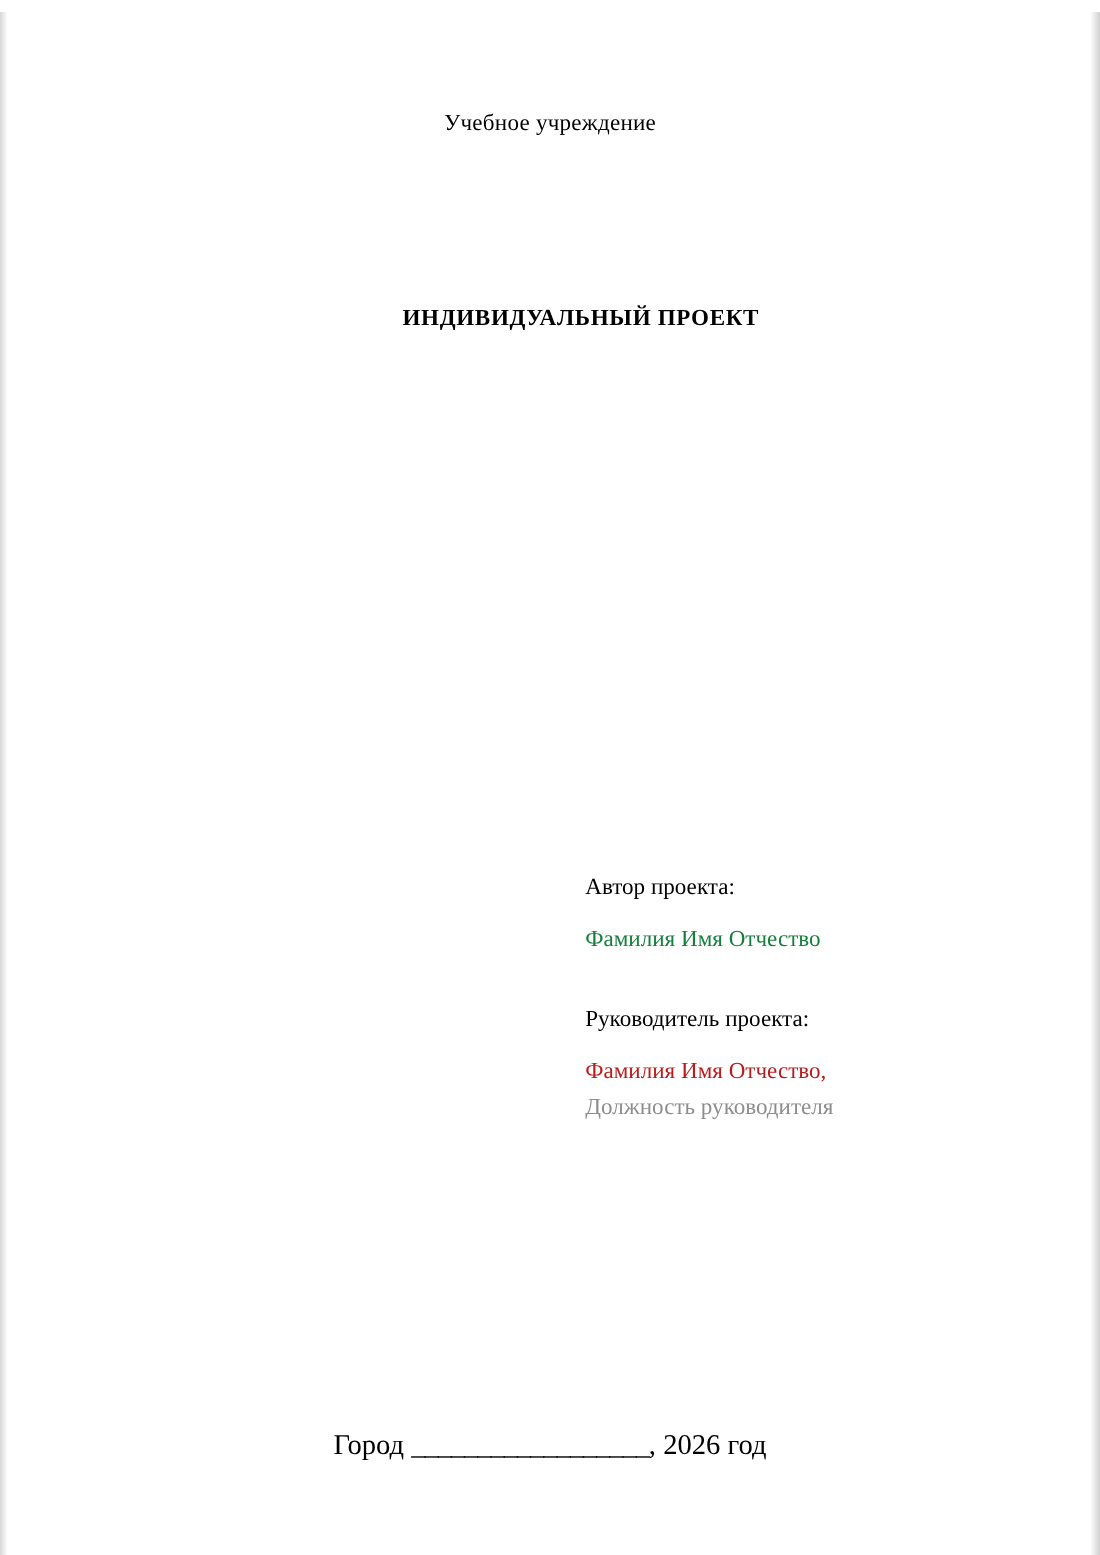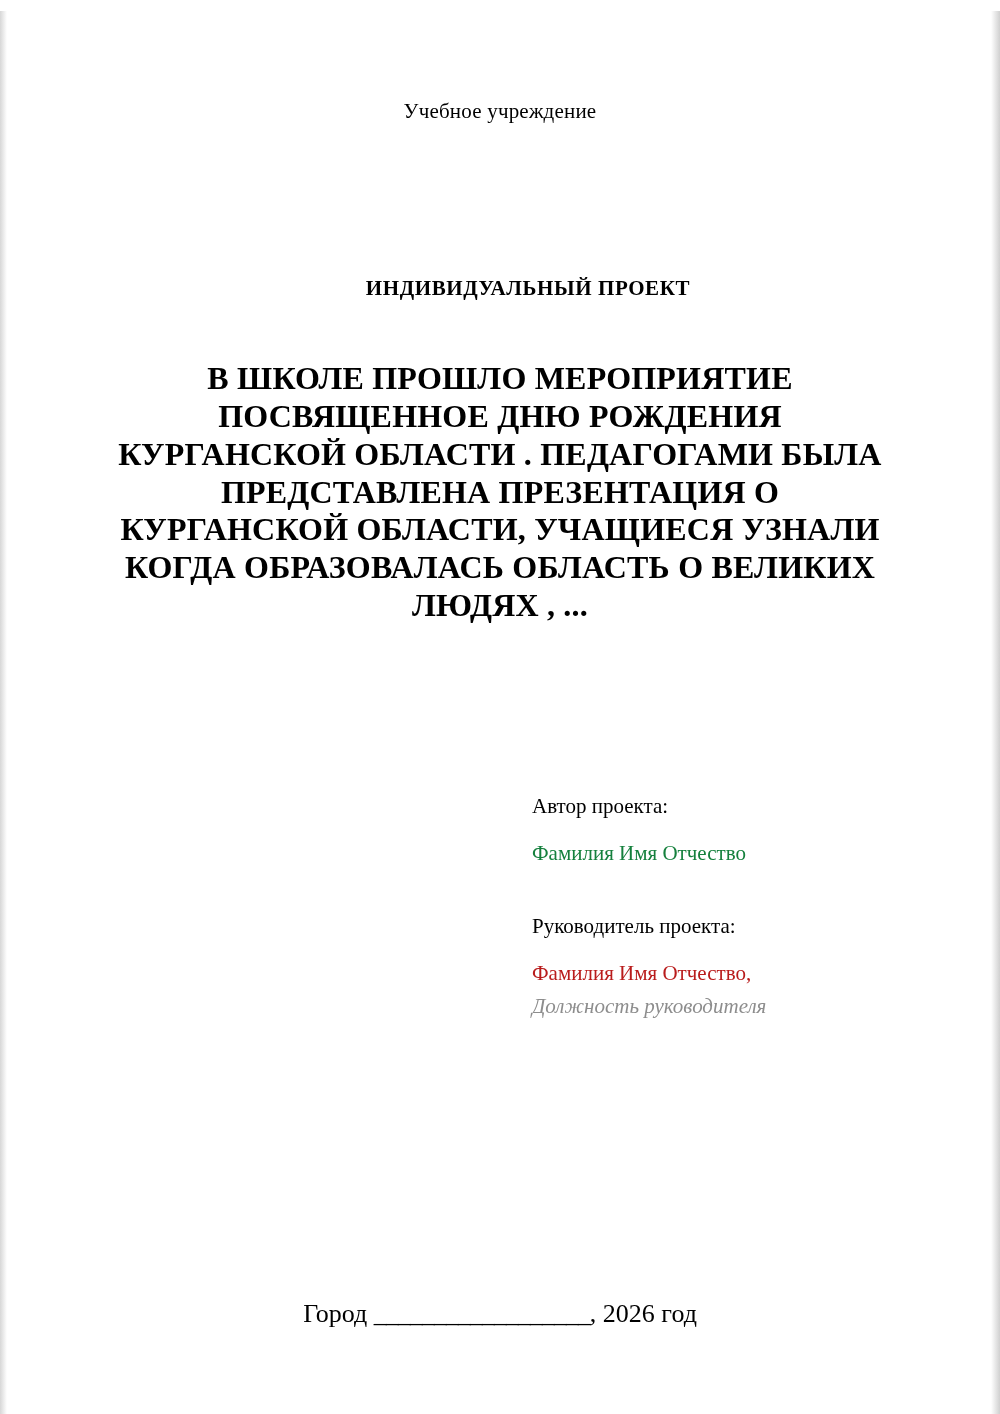--- a/index.html
+++ b/index.html
@@ -97,21 +97,20 @@
     margin: 0 0 52px 0;
   }
   .credits .name-last {
     color: #b91c1c;
     margin: 0 0 6px 0;
   }
   .credits .position {
     color: #8d8d8d;
     margin: 0;
     line-height: 1.55;
-    font-style: italic;
   }
 
   .footer {
     position: absolute;
     top: 1288px;
     left: 0;
     width: 1000px;
     text-align: center;
     font-size: 26px;
   }
@@ -125,21 +124,20 @@
 <div class="page">
 
   <div class="page-edge-left"></div>
   <div class="page-edge-right"></div>
   <div class="page-edge-bottom"></div>
 
   <div class="institution">Учебное учреждение</div>
 
   <div class="project-kind">ИНДИВИДУАЛЬНЫЙ ПРОЕКТ</div>
 
-  <h1 class="project-title">В ШКОЛЕ ПРОШЛО МЕРОПРИЯТИЕ ПОСВЯЩЕННОЕ ДНЮ РОЖДЕНИЯ КУРГАНСКОЙ ОБЛАСТИ . ПЕДАГОГАМИ БЫЛА ПРЕДСТАВЛЕНА ПРЕЗЕНТАЦИЯ О КУРГАНСКОЙ ОБЛАСТИ, УЧАЩИЕСЯ УЗНАЛИ КОГДА ОБРАЗОВАЛАСЬ ОБЛАСТЬ О ВЕЛИКИХ ЛЮДЯХ , ...</h1>
 
   <div class="credits">
     <p class="role">Автор проекта:</p>
     <p class="name">Фамилия Имя Отчество</p>
     <p class="role">Руководитель проекта:</p>
     <p class="name-last">Фамилия Имя Отчество,</p>
     <p class="position">Должность руководителя</p>
   </div>
 
   <div class="footer">

